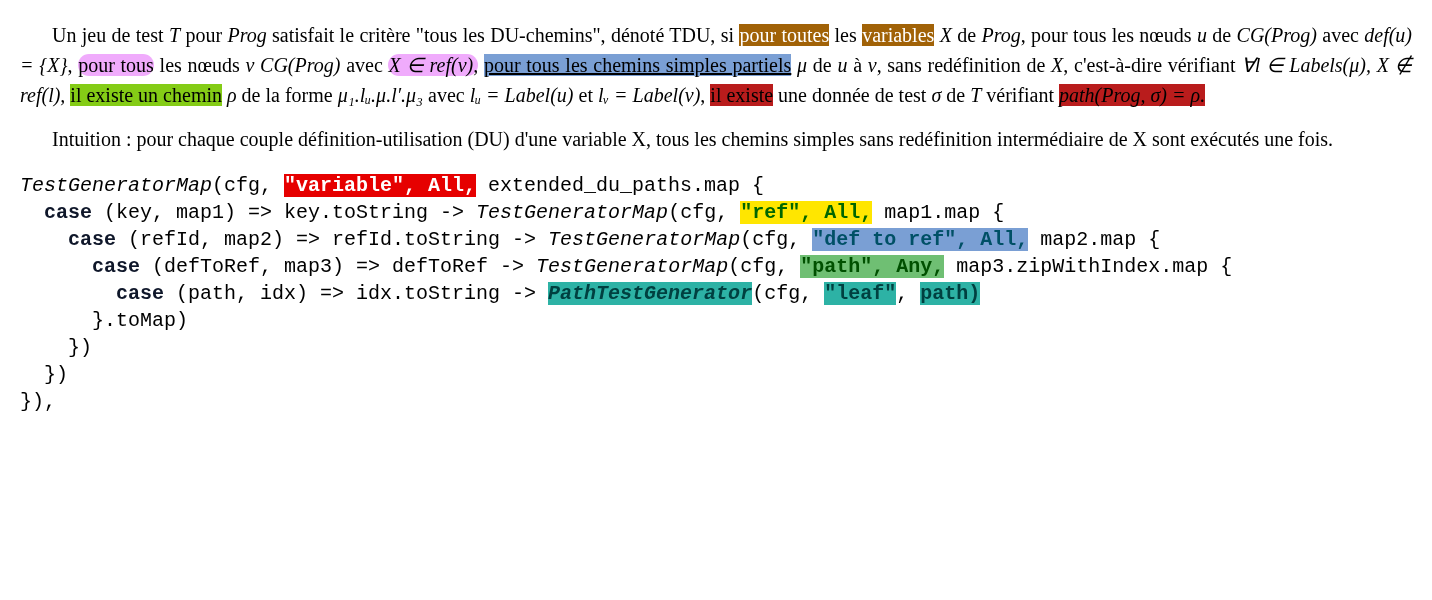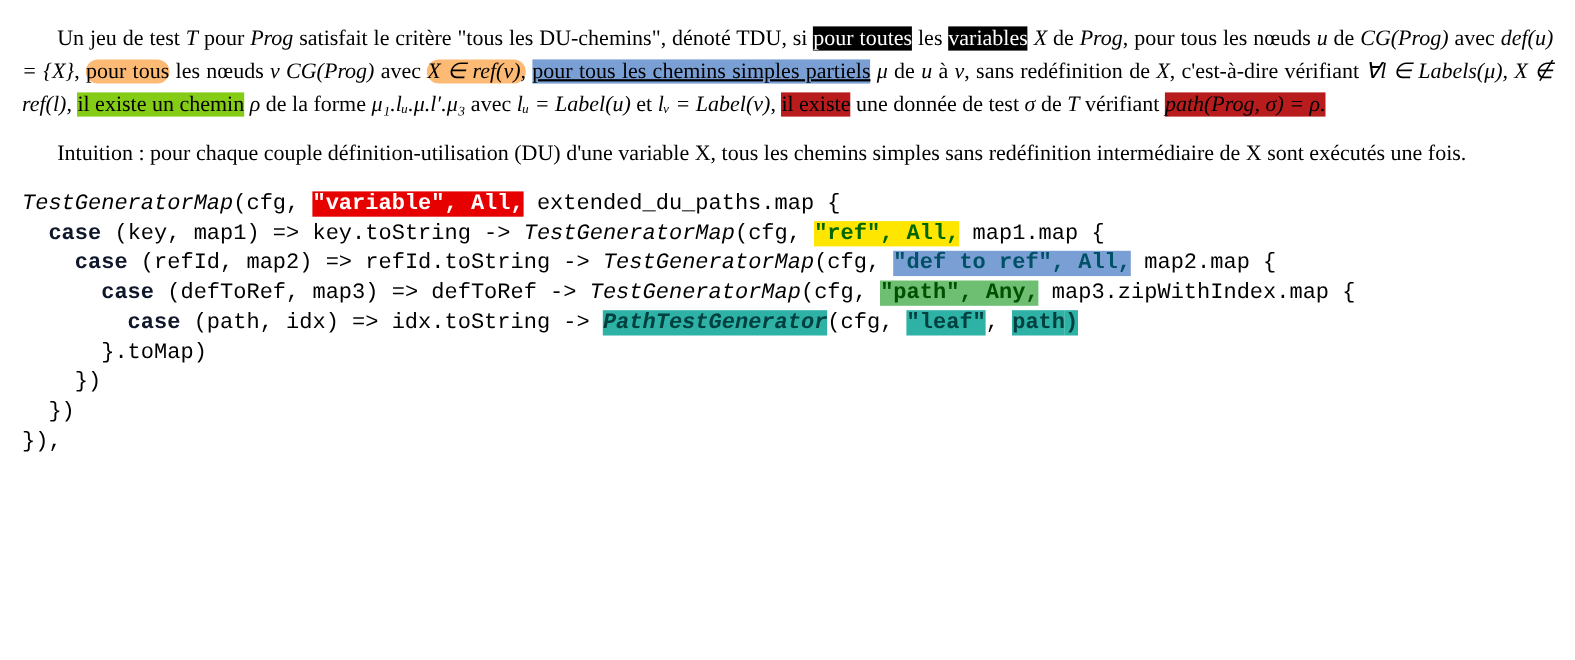--- a/index.html
+++ b/index.html
@@ -26,22 +26,22 @@
   .ital { font-style: italic; }
   .math { font-style: italic; }
   .code-block {
     font-family: "Courier New", monospace;
     font-size: 20px;
     line-height: 1.35;
     white-space: pre;
   }
   .kw { color: #0f172a; font-weight: bold; font-style: normal;}
   .fn-italic { font-style: italic; }
-  .hl-red    { background: #000000; color: #fff; }
-  .hl-yellow { background: #fdba74; color: #000; border-radius: 11px; }
+  .hl-red    { background: #a16207; color: #fff; }
+  .hl-yellow { background: #f0abfc; color: #000; border-radius: 11px; }
   .hl-blue   { background: #7a9fd4; color: #000; text-decoration: underline; }
   .hl-green  { background: #84cc16; color: #000; }
   .hl-teal   { background: #b91c1c; color: #000; }
   .hl-redtxt   { background: #e60000; color: #fff; font-weight: bold; }
   .hl-yellowtxt{ background: #ffe600; color: #006600; font-weight: bold; }
   .hl-bluetxt  { background: #7a9fd4; color: #005066; font-weight: bold; }
   .hl-greentxt { background: #6fbf73; color: #005000; font-weight: bold; }
   .hl-tealtxt  { background: #2db2a5; color: #004040; font-weight: bold; text-align: center; }
 </style>
 </head>

